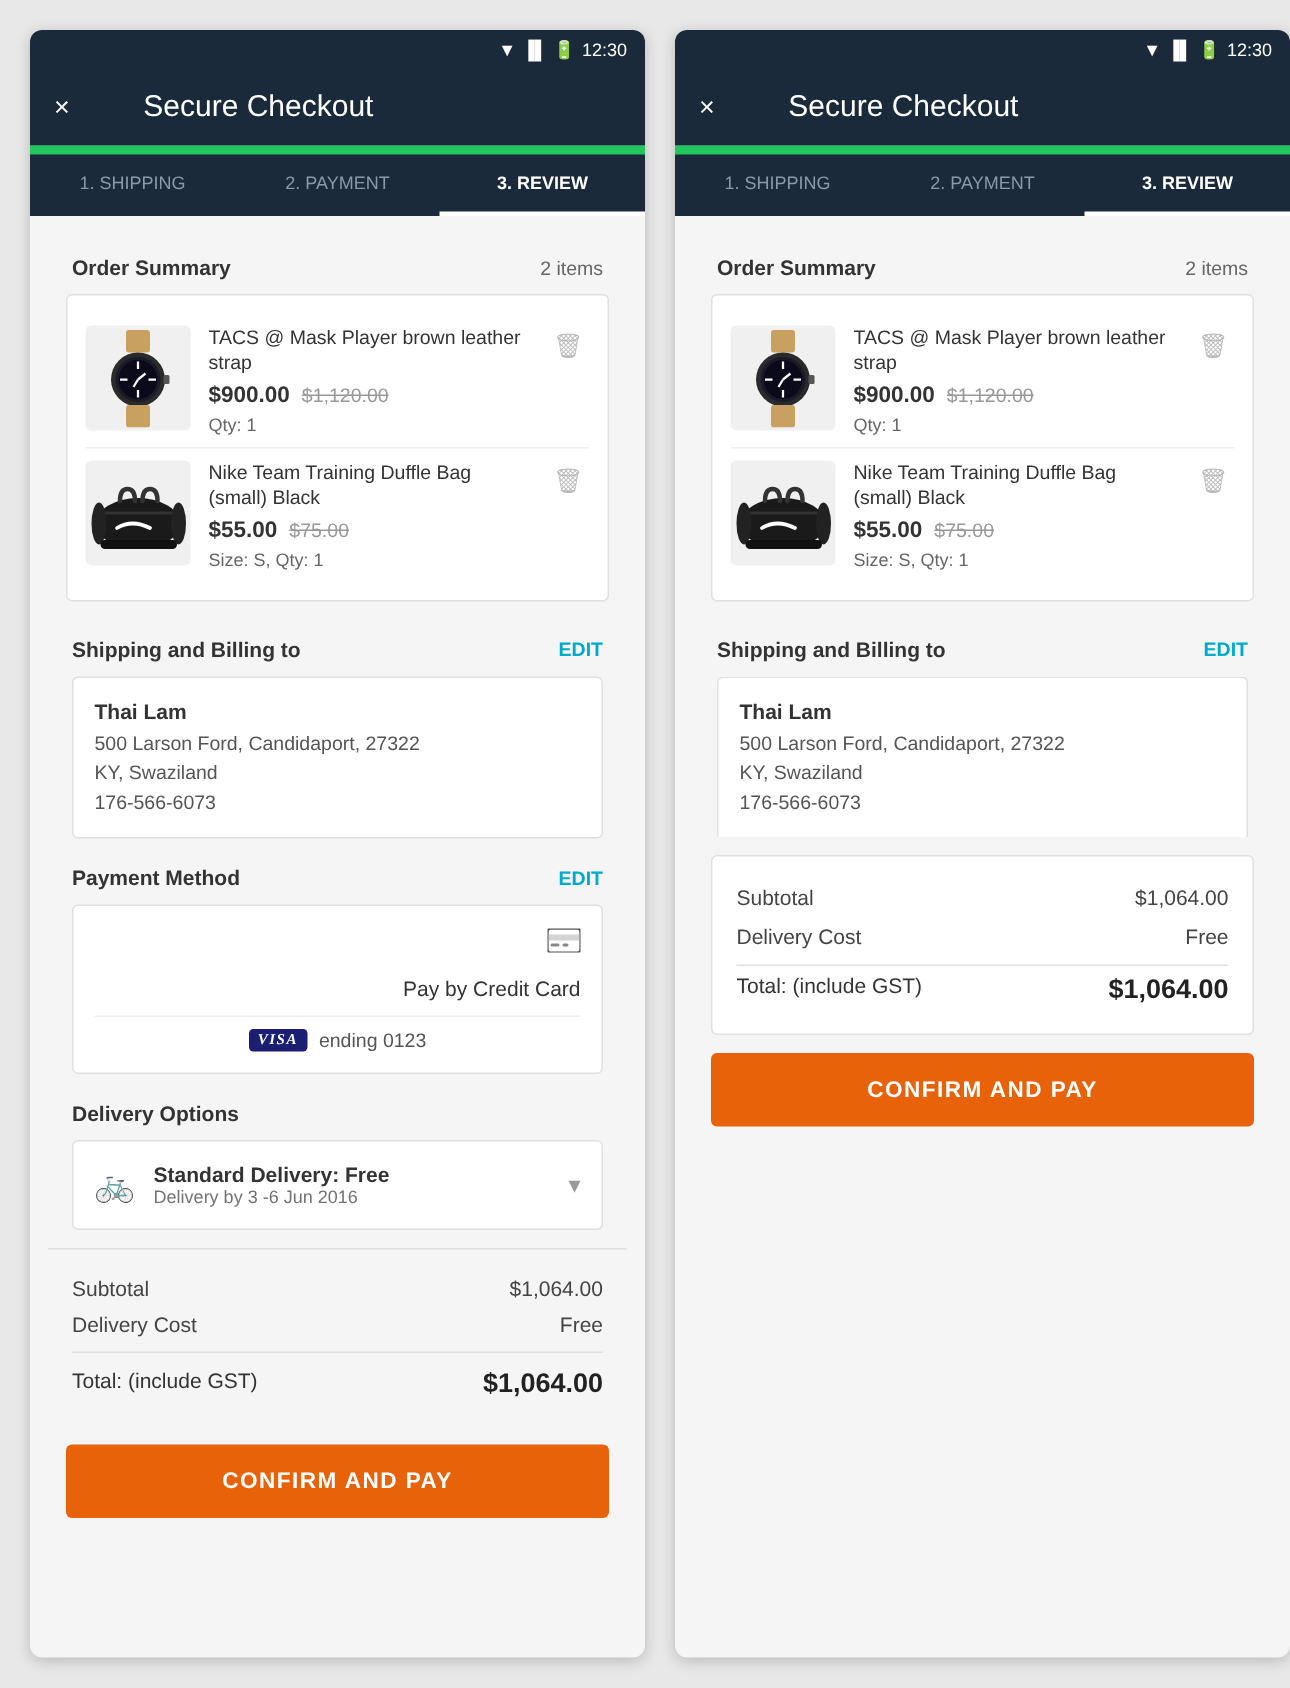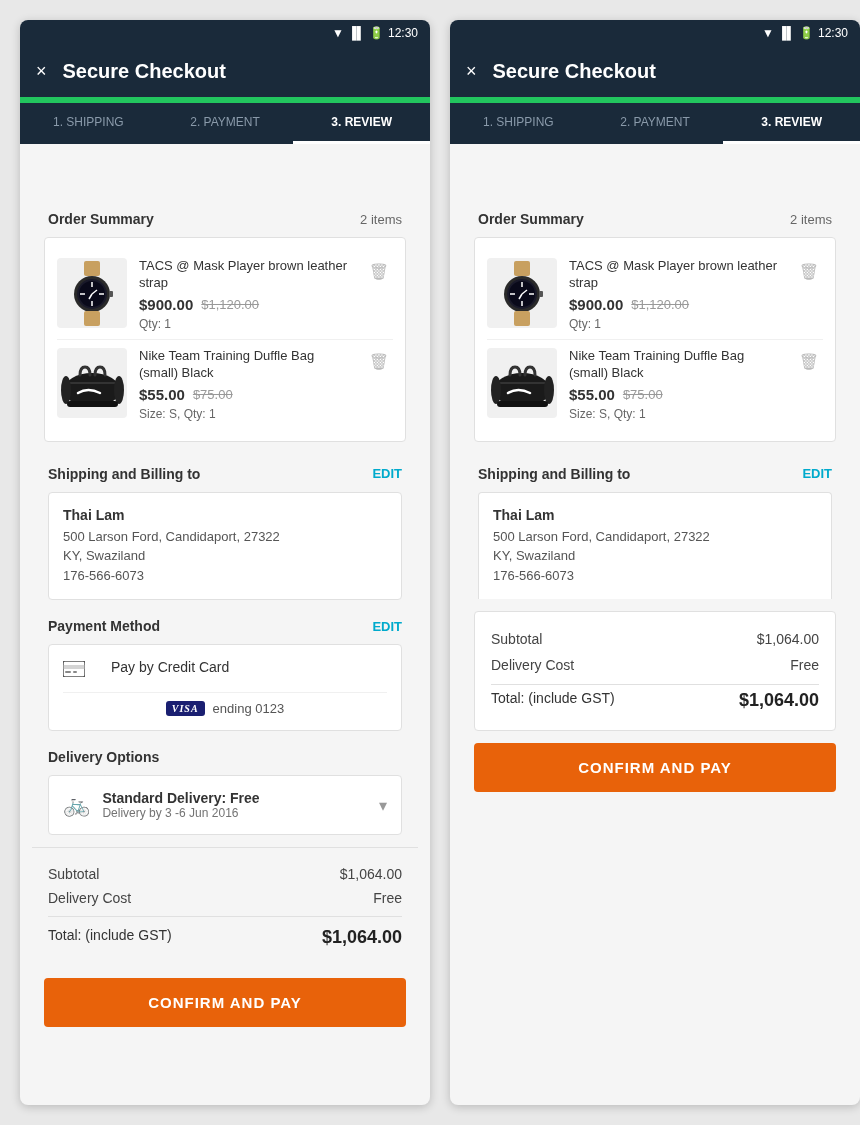--- a/index.html
+++ b/index.html
@@ -43,21 +43,22 @@
       gap: 16px;
     }
     .close-btn {
       color: white;
       font-size: 18px;
       cursor: pointer;
       font-weight: 300;
     }
     .header-title {
       font-size: 20px;
-      font-weight: 700;
+      font-weight: 400;
+      margin-left: 33px;
     }
     .tabs {
       background: #1a2a3a;
       display: flex;
       border-top: 6px solid #22c55e;
     }
     .tab {
       flex: 1;
       text-align: center;
       padding: 12px 8px;
@@ -66,21 +67,20 @@
       cursor: pointer;
       border-bottom: 3px solid transparent;
     }
     .tab.active {
       color: white;
       border-bottom: 3px solid white;
       font-weight: 700;
     }
     .content {
       padding: 12px;
-      margin-top: 41px;
     }
     .section-header {
       display: flex;
       justify-content: space-between;
       align-items: center;
       padding: 14px 16px 10px;
       background: #f5f5f5;
     }
     .section-title {
       font-size: 14px;
@@ -189,23 +189,24 @@
       padding: 6px 16px 12px;
     }
     .payment-card {
       background: white;
       border: 1px solid #e0e0e0;
       border-radius: 4px;
       padding: 14px;
     }
     .payment-row {
       display: flex;
-      align-items: flex-start;
-      gap: 26px;
+      align-items: flex-end;
+      gap: 10px;
       margin-bottom: 10px;
+      flex-direction: column;
     }
     .card-icon {
       font-size: 20px;
       color: #555;
     }
     .payment-label {
       font-size: 14px;
       color: #333;
     }
     .visa-row {

